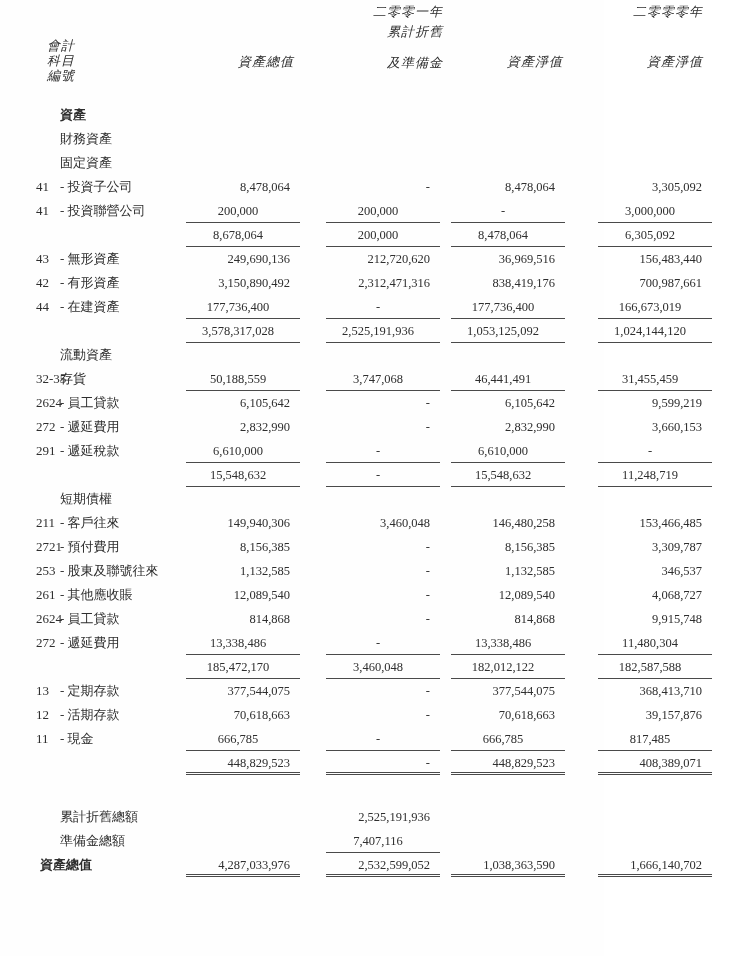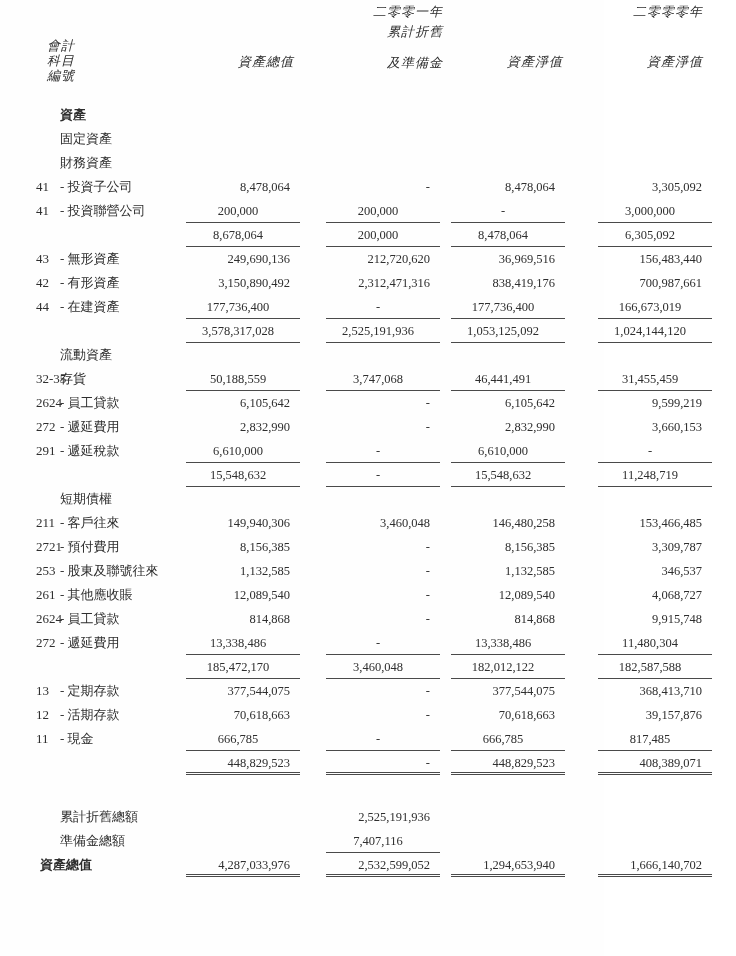--- a/index.html
+++ b/index.html
@@ -63,24 +63,24 @@
     <div class="hd hd-c2b">及準備金</div>
     <div class="hd hd-c3">資產淨值</div>
     <div class="hd hd-c4">資產淨值</div>
   </div>
 
   <div class="rows" id="rows">
       <div class="row">
         <span class="label b">資產</span>
       </div>
       <div class="row">
+        <span class="label">財務資產</span>
+      </div>
+      <div class="row">
         <span class="label">固定資產</span>
-      </div>
-      <div class="row">
-        <span class="label">財務資產</span>
       </div>
       <div class="row">
         <span class="code">41</span>
         <span class="label">- 投資子公司</span>
         <span class="num c1">8,478,064</span>
         <span class="num c2">-</span>
         <span class="num c3">8,478,064</span>
         <span class="num c4">3,305,092</span>
       </div>
       <div class="row">
@@ -261,18 +261,18 @@
         <span class="num c2">2,525,191,936</span>
       </div>
       <div class="row">
         <span class="label">準備金總額</span>
         <span class="num c2 u-s">7,407,116</span>
       </div>
       <div class="row">
         <span class="label b flush">資產總值</span>
         <span class="num c1 u-d">4,287,033,976</span>
         <span class="num c2 u-d">2,532,599,052</span>
-        <span class="num c3 u-d">1,294,653,940</span>
+        <span class="num c3 u-d">1,038,363,590</span>
         <span class="num c4 u-d">1,666,140,702</span>
       </div>
     </div>
 
 </div>
 
 </body></html>

